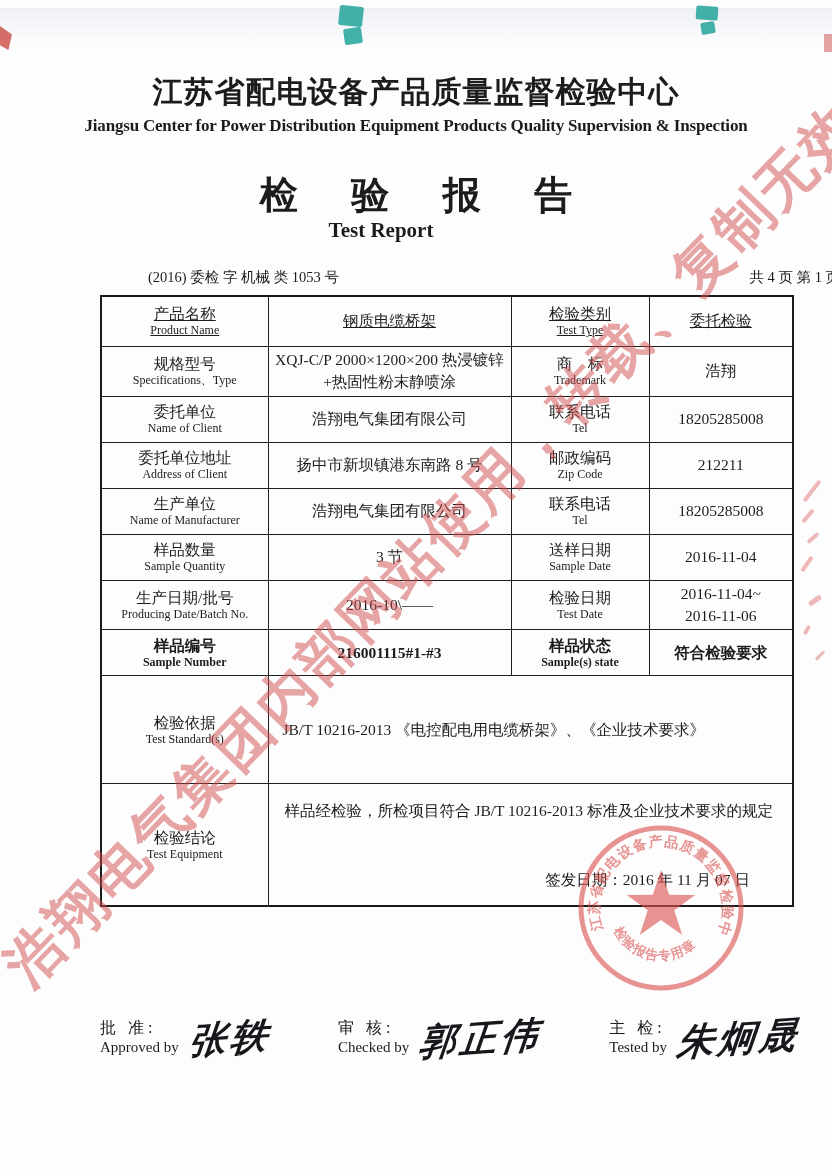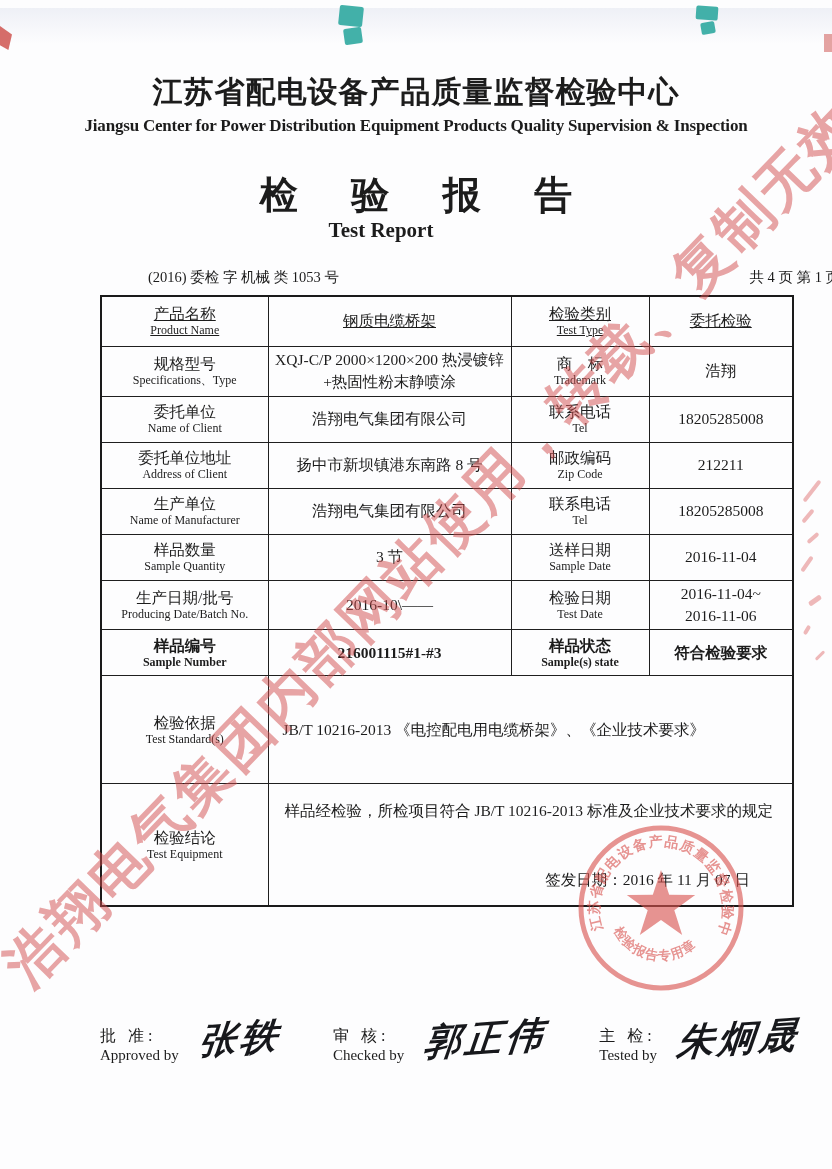--- a/index.html
+++ b/index.html
@@ -32,21 +32,21 @@
   .lbl .en{font-size:12px;line-height:1.25;}
   .val{text-align:center;font-size:15.5px;white-space:pre-line;line-height:1.45;}
   .val-left{text-align:left;padding-left:14px !important;padding-right:10px !important;}
   .concl-cell{vertical-align:top !important;}
   .concl-text{padding:12px 12px 0 12px;font-size:15.5px;line-height:1.65;text-align:left;}
   .issue-line{display:flex;justify-content:flex-end;padding:46px 38px 10px 0;
     font-size:15.5px;}
   
   .sig-row{position:absolute;left:100px;top:1018px;width:700px;display:flex;
     justify-content:space-between;}
-  .sig-block{display:flex;align-items:flex-end;gap:20px;}
+  .sig-block{display:flex;align-items:flex-start;gap:10px;}
   .sig-lbl .cn{font-size:16px;letter-spacing:4px;}
   .sig-lbl .en{font-size:15px;}
   .sig-name{font-size:37px;font-weight:700;font-style:italic;color:#17181c;
     transform:rotate(-4deg) skewX(-10deg);margin-top:-4px;letter-spacing:4px;
     font-family:"DejaVu Serif",serif;}
   
   .watermark{position:absolute;left:16px;top:938px;transform:rotate(-46deg);
     transform-origin:0 50%;white-space:nowrap;font-size:57px;font-weight:700;
     letter-spacing:3px;color:rgba(210,76,76,0.50);pointer-events:none;z-index:30;}
   .stamp{position:absolute;left:573px;top:820px;width:176px;height:176px;

